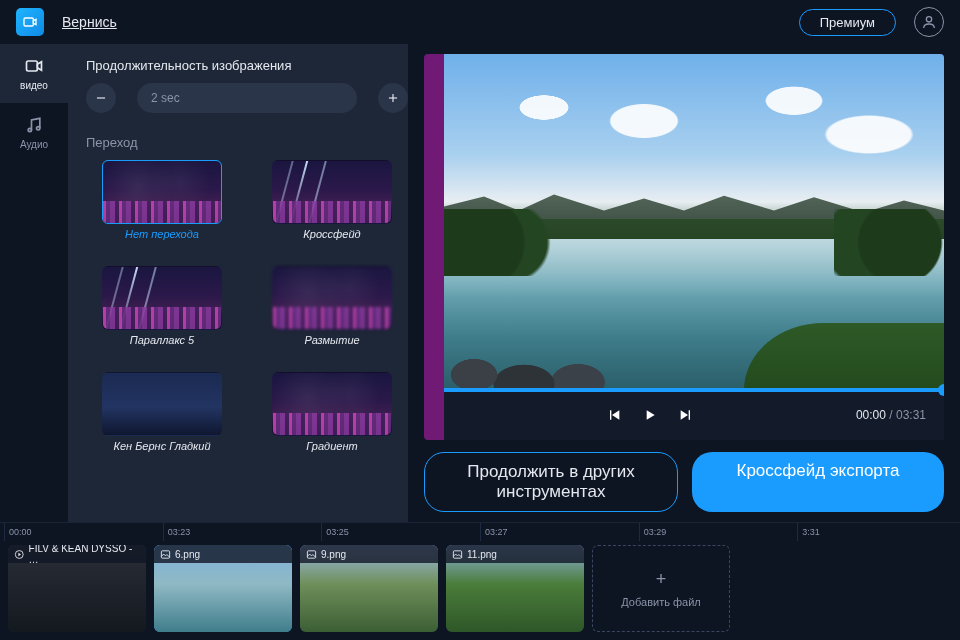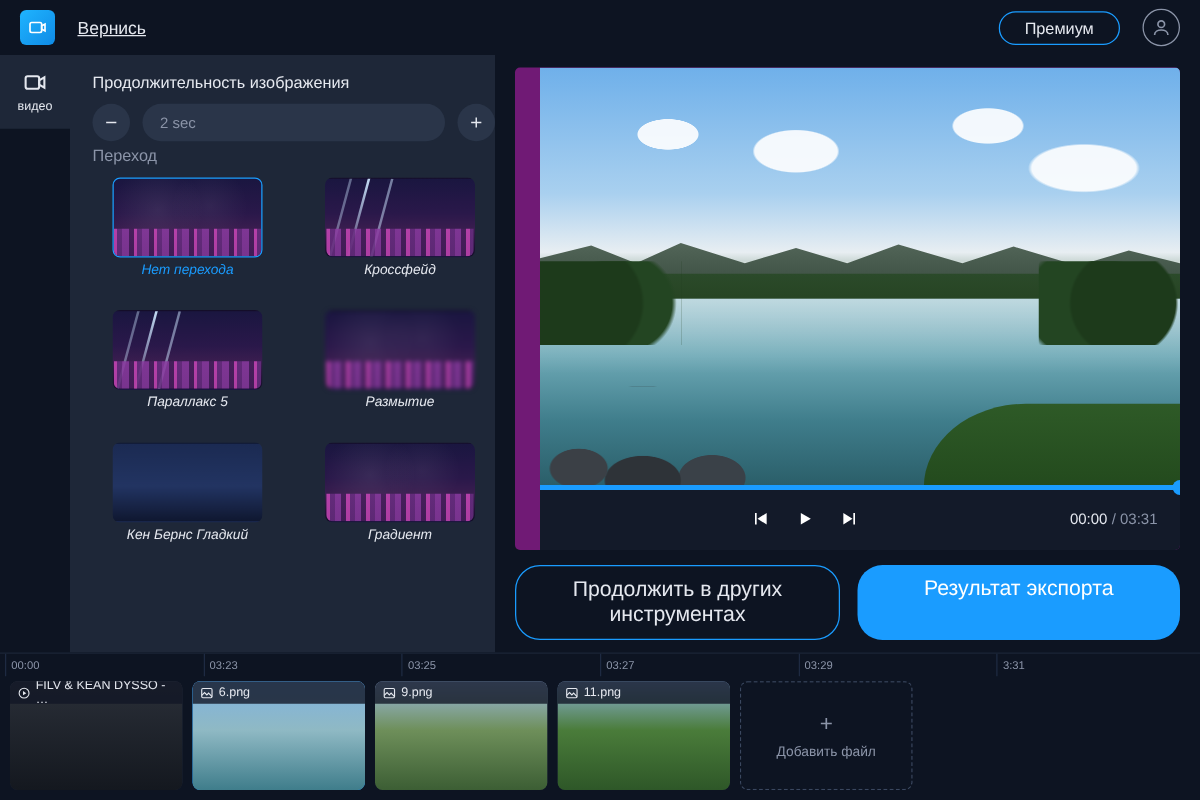--- a/index.html
+++ b/index.html
@@ -22,28 +22,28 @@
   .logo{width:28px;height:28px;border-radius:5px;background:linear-gradient(135deg,#1fb4ff,#0f8be6);display:flex;align-items:center;justify-content:center;}
   .logo svg{width:16px;height:16px;}
   .back{color:var(--text);text-decoration:underline;font-size:14px;}
   .spacer{flex:1;}
   .premium{border:1.5px solid var(--accent);border-radius:18px;padding:5px 20px;font-size:13px;color:var(--text);cursor:pointer;}
   .avatar{width:30px;height:30px;border:1.5px solid var(--muted);border-radius:50%;display:flex;align-items:center;justify-content:center;}
   .avatar svg{width:16px;height:16px;stroke:var(--muted);}
 
   
   .main{flex:1;display:flex;min-height:0;}
-  .rail{width:56px;background:var(--bg);display:flex;flex-direction:column;}
+  .rail{width:68px;background:var(--bg);display:flex;flex-direction:column;}
   .rail-item{display:flex;flex-direction:column;align-items:center;gap:4px;padding:12px 0;font-size:10px;color:var(--muted);cursor:pointer;}
   .rail-item.active{background:var(--bg3);color:var(--text);}
   .rail-item svg{width:20px;height:20px;}
 
   .settings{width:340px;background:var(--bg3);padding:14px 0 0 18px;overflow:hidden;}
   .slabel{font-size:13px;color:var(--text);margin-bottom:10px;}
-  .duration{display:flex;align-items:center;gap:10px;margin-bottom:4px;}
+  .duration{display:flex;align-items:center;gap:21px;margin-bottom:22px;}
   .circ{width:30px;height:30px;border-radius:50%;background:#2a3549;display:flex;align-items:center;justify-content:center;color:var(--text);cursor:pointer;}
   .dur-in{flex:1;height:30px;border-radius:15px;background:#2a3549;padding:0 14px;line-height:30px;font-size:12px;color:var(--muted);}
   .trans-label{font-size:13px;color:var(--muted);margin-bottom:10px;}
   .trans-grid{display:grid;grid-template-columns:1fr 1fr;gap:10px 18px;}
   .trans-item{display:flex;flex-direction:column;align-items:center;font-size:11px;color:var(--text);cursor:pointer;}
   .trans-item.sel .thumb{border:1.5px solid var(--accent);}
   .trans-item.sel .caption{color:var(--accent);}
   .thumb{width:120px;height:64px;border-radius:6px;background:#1a2133;margin-bottom:4px;border:1px solid transparent;position:relative;overflow:hidden;}
   .caption{text-align:center;line-height:1.25;min-height:28px;font-style:italic;}
 
@@ -148,20 +148,28 @@
   <div class="main">
 
     <div class="rail">
       <div class="rail-item active">
         <svg viewBox="0 0 24 24" fill="none" stroke="#e5e8ef" stroke-width="2">
             <rect x="3" y="6" width="13" height="12" rx="2"></rect>
             <path d="M16 10l5-3v10l-5-3z"></path>
           </svg>
         <span>видео</span>
       </div>
+      <div class="rail-item">
+        <svg viewBox="0 0 24 24" fill="none" stroke="#8b94a8" stroke-width="2">
+            <path d="M9 18V6l10-2v12"></path>
+            <circle cx="7" cy="18" r="2"></circle>
+            <circle cx="17" cy="16" r="2"></circle>
+          </svg>
+        <span>Аудио</span>
+      </div>
     </div>
 
     <div class="settings">
       <div class="slabel">Продолжительность изображения</div>
       <div class="duration">
         <div class="circ">
           <svg width="14" height="14" viewBox="0 0 24 24" stroke="#e5e8ef" stroke-width="2">
               <line x1="5" y1="12" x2="19" y2="12"></line>
             </svg>
         </div>
@@ -238,21 +246,21 @@
           <div class="tc"></div>
           <div class="time">
             <span>00:00</span>
             <span class="tot"> / </span>
             <span class="tot">03:31</span>
           </div>
         </div>
       </div>
       <div class="actions">
         <div class="btn outline">Продолжить в других инструментах</div>
-        <div class="btn fill">Результат экспорта</div>
+        <div class="btn fill">Кроссфейд экспорта</div>
       </div>
     </div>
 
   </div>
 
   <div class="timeline">
     <div class="ruler">
       <span>00:00</span>
       <span>03:23</span>
       <span>03:25</span>

